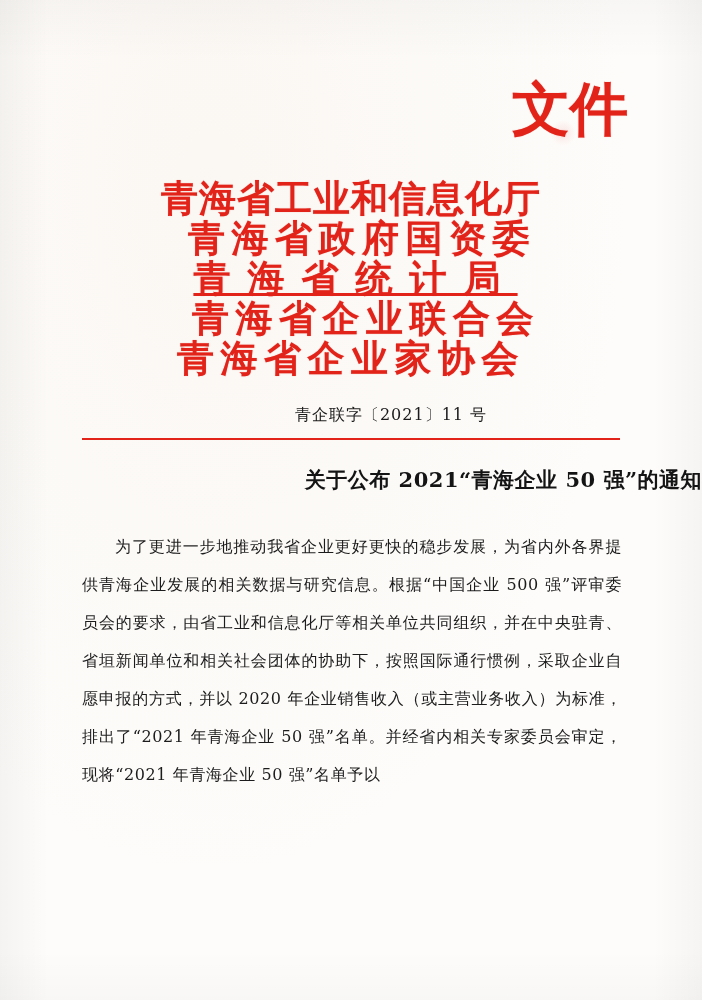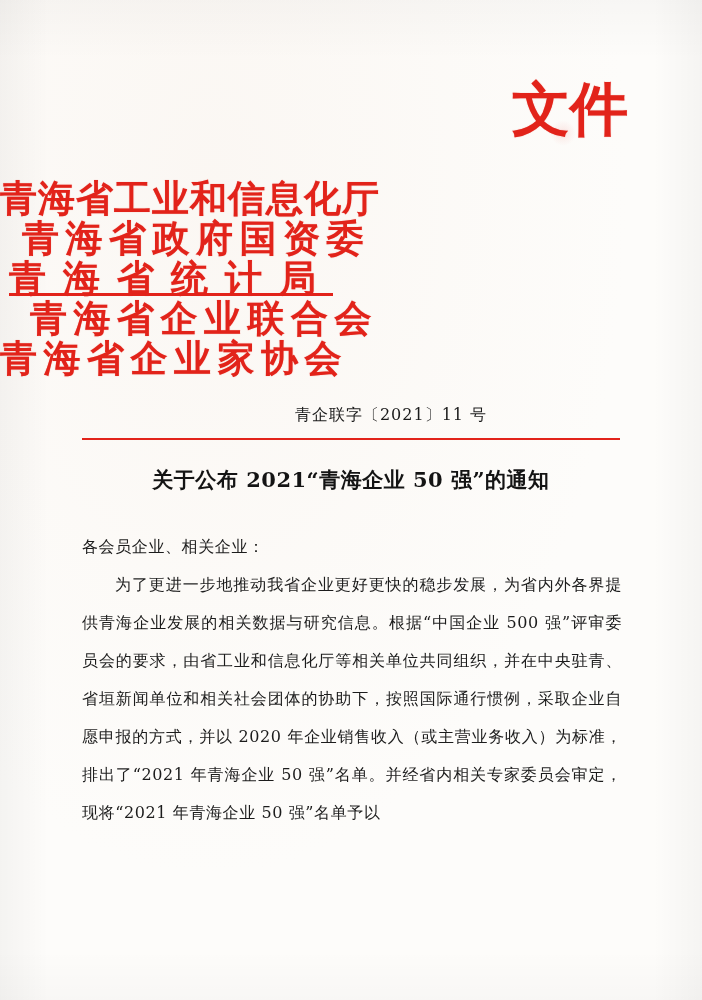--- a/index.html
+++ b/index.html
@@ -29,20 +29,21 @@
       linear-gradient(90deg, rgba(0,0,0,0.035) 0%, rgba(0,0,0,0) 7%, rgba(0,0,0,0) 93%, rgba(0,0,0,0.03) 100%),
       linear-gradient(180deg, rgba(0,0,0,0.025) 0%, rgba(0,0,0,0) 6%, rgba(0,0,0,0) 95%, rgba(0,0,0,0.02) 100%),
       radial-gradient(ellipse at 30% 18%, rgba(250,245,240,0.7) 0%, rgba(255,255,255,0) 60%);
     pointer-events: none;
   }
   .header-block {
     position: absolute;
     top: 178px;
     left: 0;
     width: 702px;
+    text-align: center;
   }
   .org-line {
     color: #e2231a;
     font-family: "DejaVu Serif", "Liberation Serif", serif;
     font-weight: bold;
     font-size: 37px;
     line-height: 40px;
     letter-spacing: 0px;
     white-space: nowrap;
     display: block;
@@ -85,21 +86,21 @@
     left: 82px;
     width: 538px;
     height: 2px;
     background: #e2231a;
   }
   .doc-title {
     position: absolute;
     top: 466px;
     left: 0;
     width: 702px;
-    text-align: center;
+    text-align: right;
     font-size: 21px;
     font-weight: bold;
     color: #141414;
     letter-spacing: 0.5px;
     font-family: "DejaVu Serif", "Liberation Serif", serif;
   }
   .body-text {
     position: absolute;
     top: 528px;
     left: 82px;
@@ -149,16 +150,15 @@
 
   <div class="wenjian">文件</div>
 
   <div class="doc-number">青企联字〔2021〕11 号</div>
 
   <div class="red-rule"></div>
 
   <div class="doc-title">关于公布 2021“青海企业 50 强”的通知</div>
 
   <div class="body-text">
-    <p class="salutation">各会员企业、相关企业：</p>
     <p class="indent">为了更进一步地推动我省企业更好更快的稳步发展，为省内外各界提供青海企业发展的相关数据与研究信息。根据“中国企业 500 强”评审委员会的要求，由省工业和信息化厅等相关单位共同组织，并在中央驻青、省垣新闻单位和相关社会团体的协助下，按照国际通行惯例，采取企业自愿申报的方式，并以 2020 年企业销售收入（或主营业务收入）为标准，排出了“2021 年青海企业 50 强”名单。并经省内相关专家委员会审定，现将“2021 年青海企业 50 强”名单予以</p>
   </div>
 </div>
 
 </body></html>

